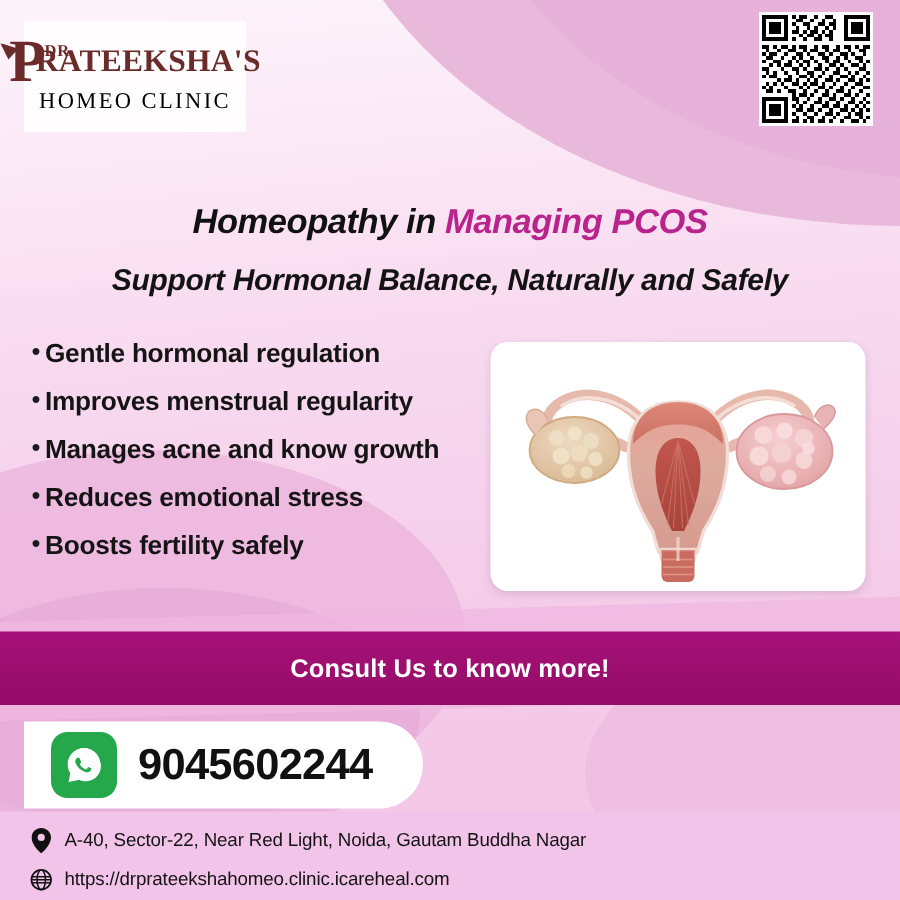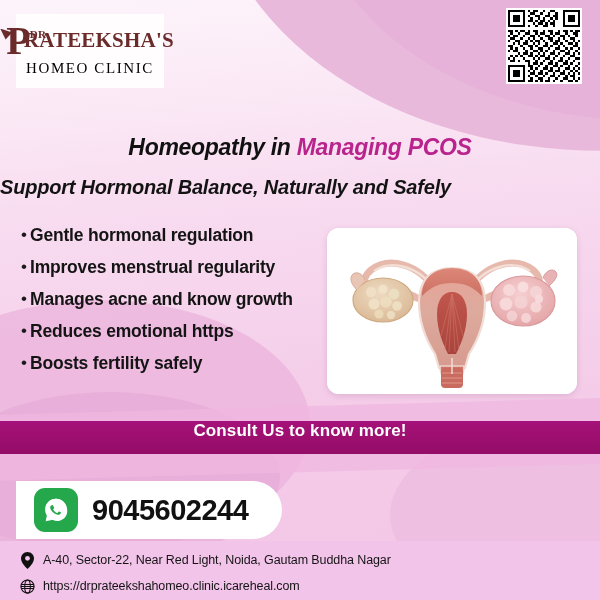--- a/index.html
+++ b/index.html
@@ -76,21 +76,21 @@
   .qr svg{display:block;width:100%;height:100%;}
 
   
   .headline{
     position:absolute;left:0;right:0;top:134px;text-align:center;
     font-size:23px;font-weight:bold;font-style:italic;color:#111;
     letter-spacing:-.3px;
   }
   .headline .accent{color:#b9248c;}
   .subhead{
-    position:absolute;left:0;right:0;top:176px;text-align:left;
+    position:absolute;left:0;right:0;top:176px;text-align:center;
     font-size:20px;font-weight:bold;font-style:italic;color:#131313;
     letter-spacing:-.2px;
   }
 
   
   .bullets{
     position:absolute;left:18px;top:222px;width:300px;
   }
   .bullet{
     display:flex;align-items:flex-start;margin-bottom:6px;
@@ -112,23 +112,23 @@
     overflow:hidden;
   }
   .illus-card svg{display:block;width:100%;height:100%;}
 
   
   .cta-angle{
     position:absolute;left:-20px;top:406px;width:660px;height:66px;
     background:#f0b7e0;opacity:.75;transform:skewY(-1.6deg);
   }
   .cta-band{
-    position:absolute;left:0;right:0;top:421px;height:33px;
+    position:absolute;left:0;right:0;top:421px;height:49px;
     background:linear-gradient(180deg,#a5117a 0%,#9c0f6e 55%,#930c68 100%);
-    display:flex;align-items:flex-start;justify-content:center;
+    display:flex;align-items:center;justify-content:center;
   }
   .cta-text{
     color:#fff;font-size:17px;font-weight:bold;letter-spacing:.1px;
   }
 
   
   .phone-pill{
     position:absolute;left:16px;top:481px;width:266px;height:58px;
     background:#fff;border-radius:0 29px 29px 0;
     display:flex;align-items:center;
@@ -438,21 +438,21 @@
     <div class="bullet">
       <span class="bullet-dot">•</span>
       <span class="bullet-text">Improves menstrual regularity</span>
     </div>
     <div class="bullet">
       <span class="bullet-dot">•</span>
       <span class="bullet-text">Manages acne and know growth</span>
     </div>
     <div class="bullet">
       <span class="bullet-dot">•</span>
-      <span class="bullet-text">Reduces emotional https</span>
+      <span class="bullet-text">Reduces emotional stress</span>
     </div>
     <div class="bullet">
       <span class="bullet-dot">•</span>
       <span class="bullet-text">Boosts fertility safely</span>
     </div>
   </div>
 
   <div class="illus-card">
     <svg viewBox="0 0 250 166">
       <defs>

